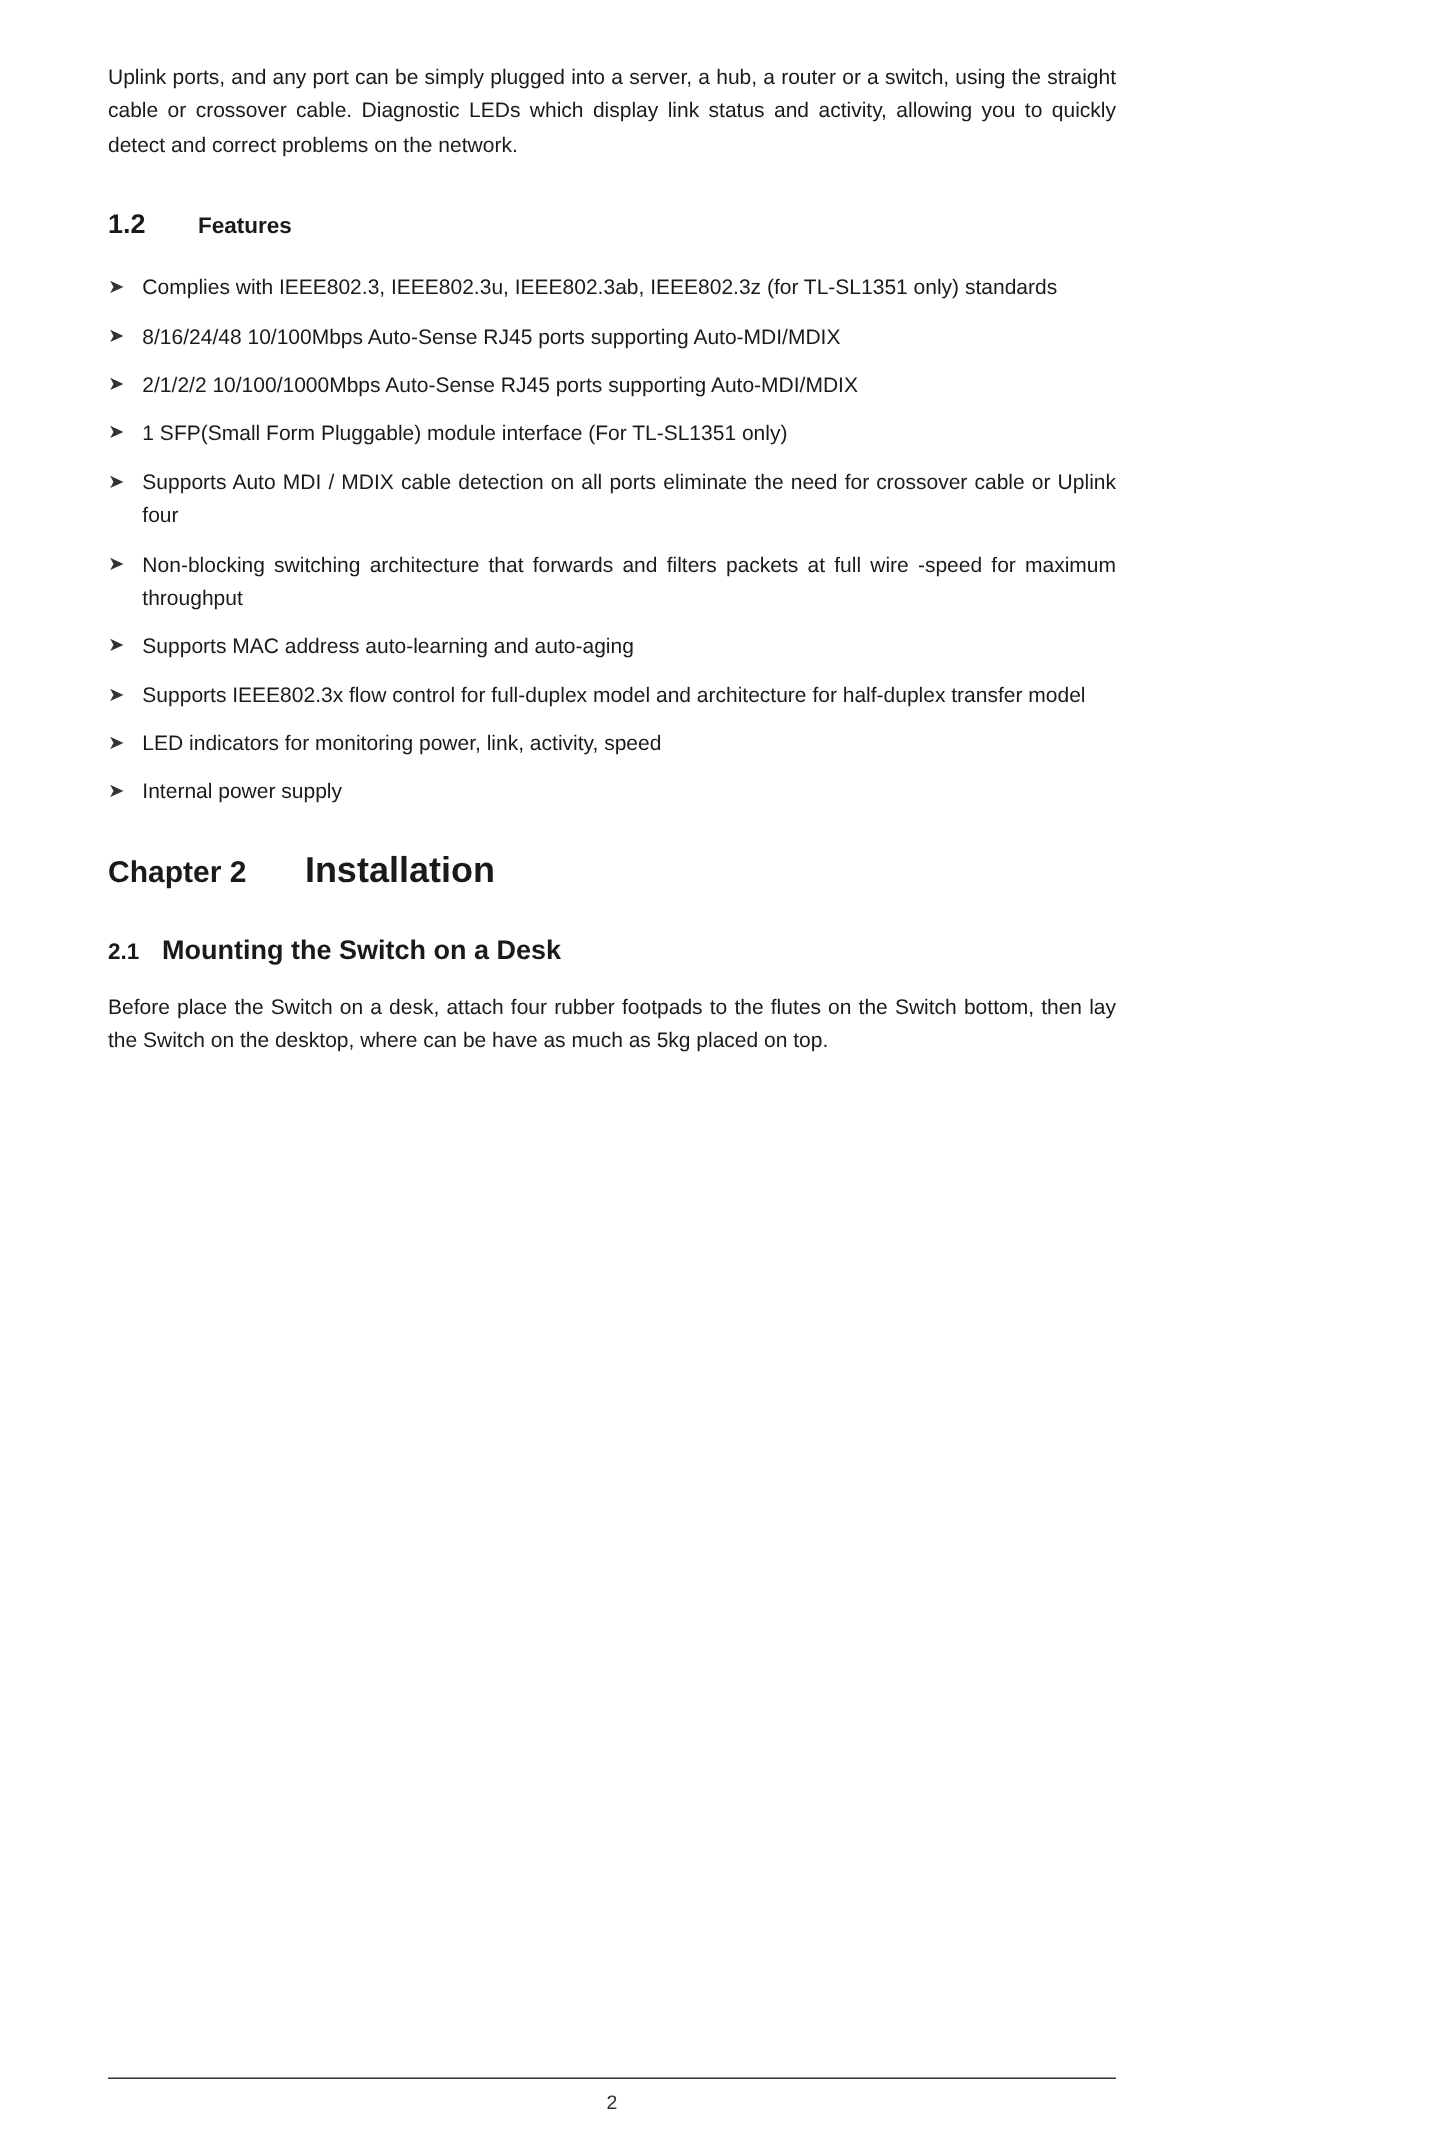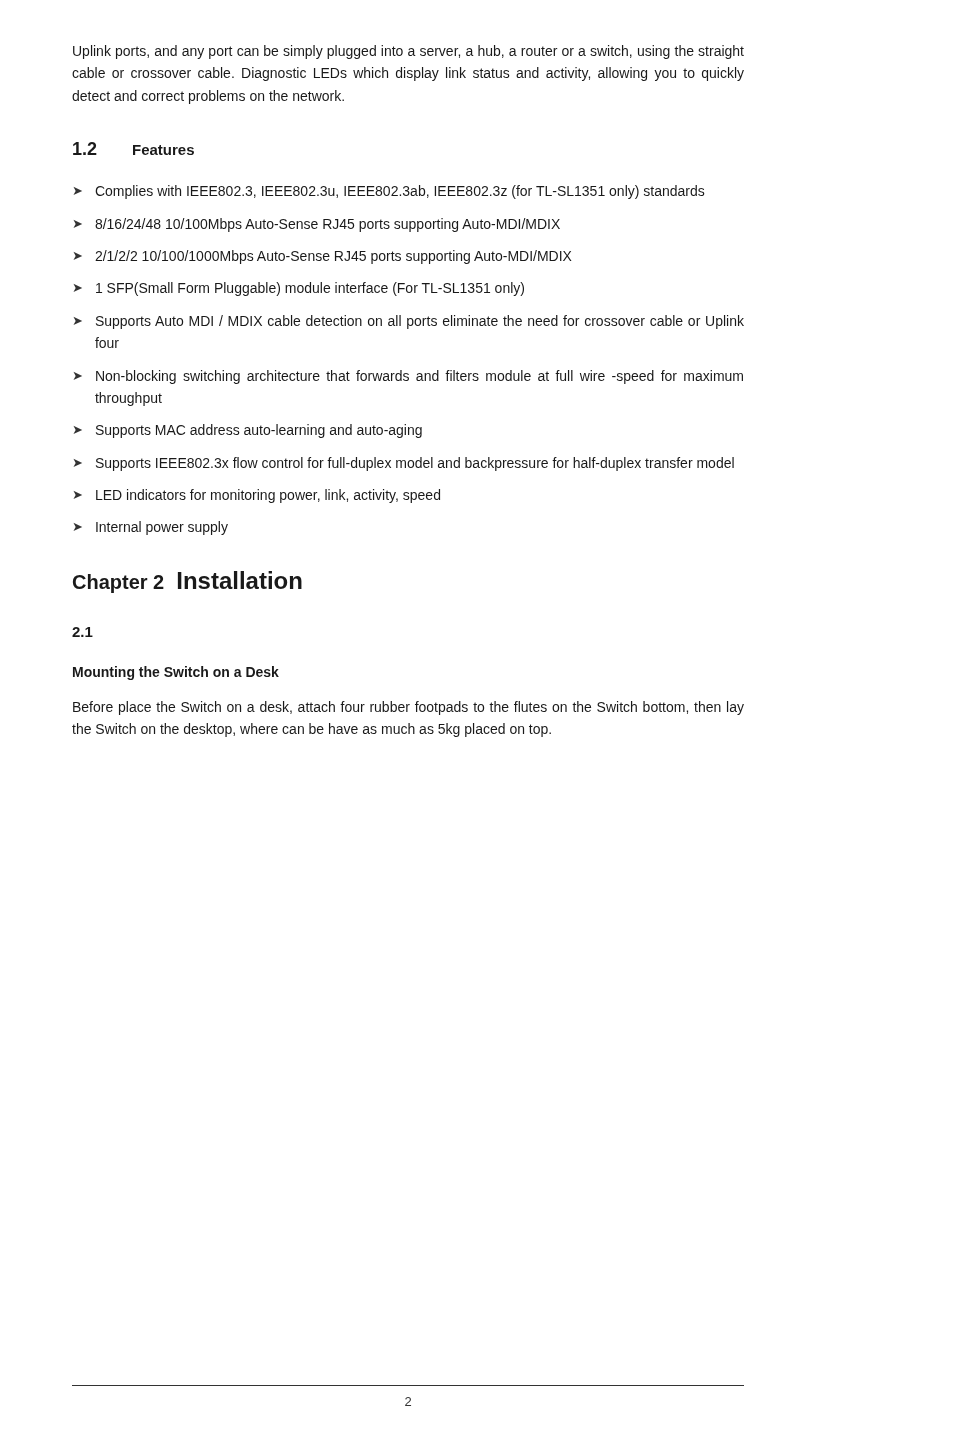--- a/index.html
+++ b/index.html
@@ -55,46 +55,44 @@
       margin-top: 1px;
       flex-shrink: 0;
       color: #333;
     }
     .bullet-text {
       flex: 1;
     }
     .chapter-heading {
       display: flex;
       align-items: baseline;
-      gap: 12px;
+      gap: 39px;
       margin-bottom: 28px;
       margin-top: 8px;
     }
     .chapter-label {
       font-size: 20px;
       font-weight: bold;
     }
     .chapter-title {
       font-size: 24px;
       font-weight: bold;
     }
     .subsection-heading {
       display: flex;
       align-items: baseline;
-      gap: 24px;
       margin-bottom: 16px;
-      flex-direction: column;
     }
     .subsection-number {
       font-size: 15px;
       font-weight: bold;
       min-width: 36px;
     }
     .subsection-title {
-      font-size: 14px;
+      font-size: 18px;
       font-weight: bold;
     }
     .body-text {
       line-height: 1.6;
       margin-bottom: 20px;
       text-align: justify;
     }
     .note-box {
       border-top: 1px dashed #666;
       border-bottom: 1px dashed #666;
@@ -157,29 +155,29 @@
     <li>
       <span class="bullet-arrow">➤</span>
       <span class="bullet-text">1 SFP(Small Form Pluggable) module interface (For TL-SL1351 only)</span>
     </li>
     <li>
       <span class="bullet-arrow">➤</span>
       <span class="bullet-text">Supports Auto MDI / MDIX cable detection on all ports eliminate the need for crossover cable or Uplink four</span>
     </li>
     <li>
       <span class="bullet-arrow">➤</span>
-      <span class="bullet-text">Non-blocking switching architecture that forwards and filters module at full wire -speed for maximum throughput</span>
+      <span class="bullet-text">Non-blocking switching architecture that forwards and filters packets at full wire -speed for maximum throughput</span>
     </li>
     <li>
       <span class="bullet-arrow">➤</span>
       <span class="bullet-text">Supports MAC address auto-learning and auto-aging</span>
     </li>
     <li>
       <span class="bullet-arrow">➤</span>
-      <span class="bullet-text">Supports IEEE802.3x flow control for full-duplex model and backpressure for half-duplex transfer model</span>
+      <span class="bullet-text">Supports IEEE802.3x flow control for full-duplex model and architecture for half-duplex transfer model</span>
     </li>
     <li>
       <span class="bullet-arrow">➤</span>
       <span class="bullet-text">LED indicators for monitoring power, link, activity, speed</span>
     </li>
     <li>
       <span class="bullet-arrow">➤</span>
       <span class="bullet-text">Internal power supply</span>
     </li>
   </ul>

